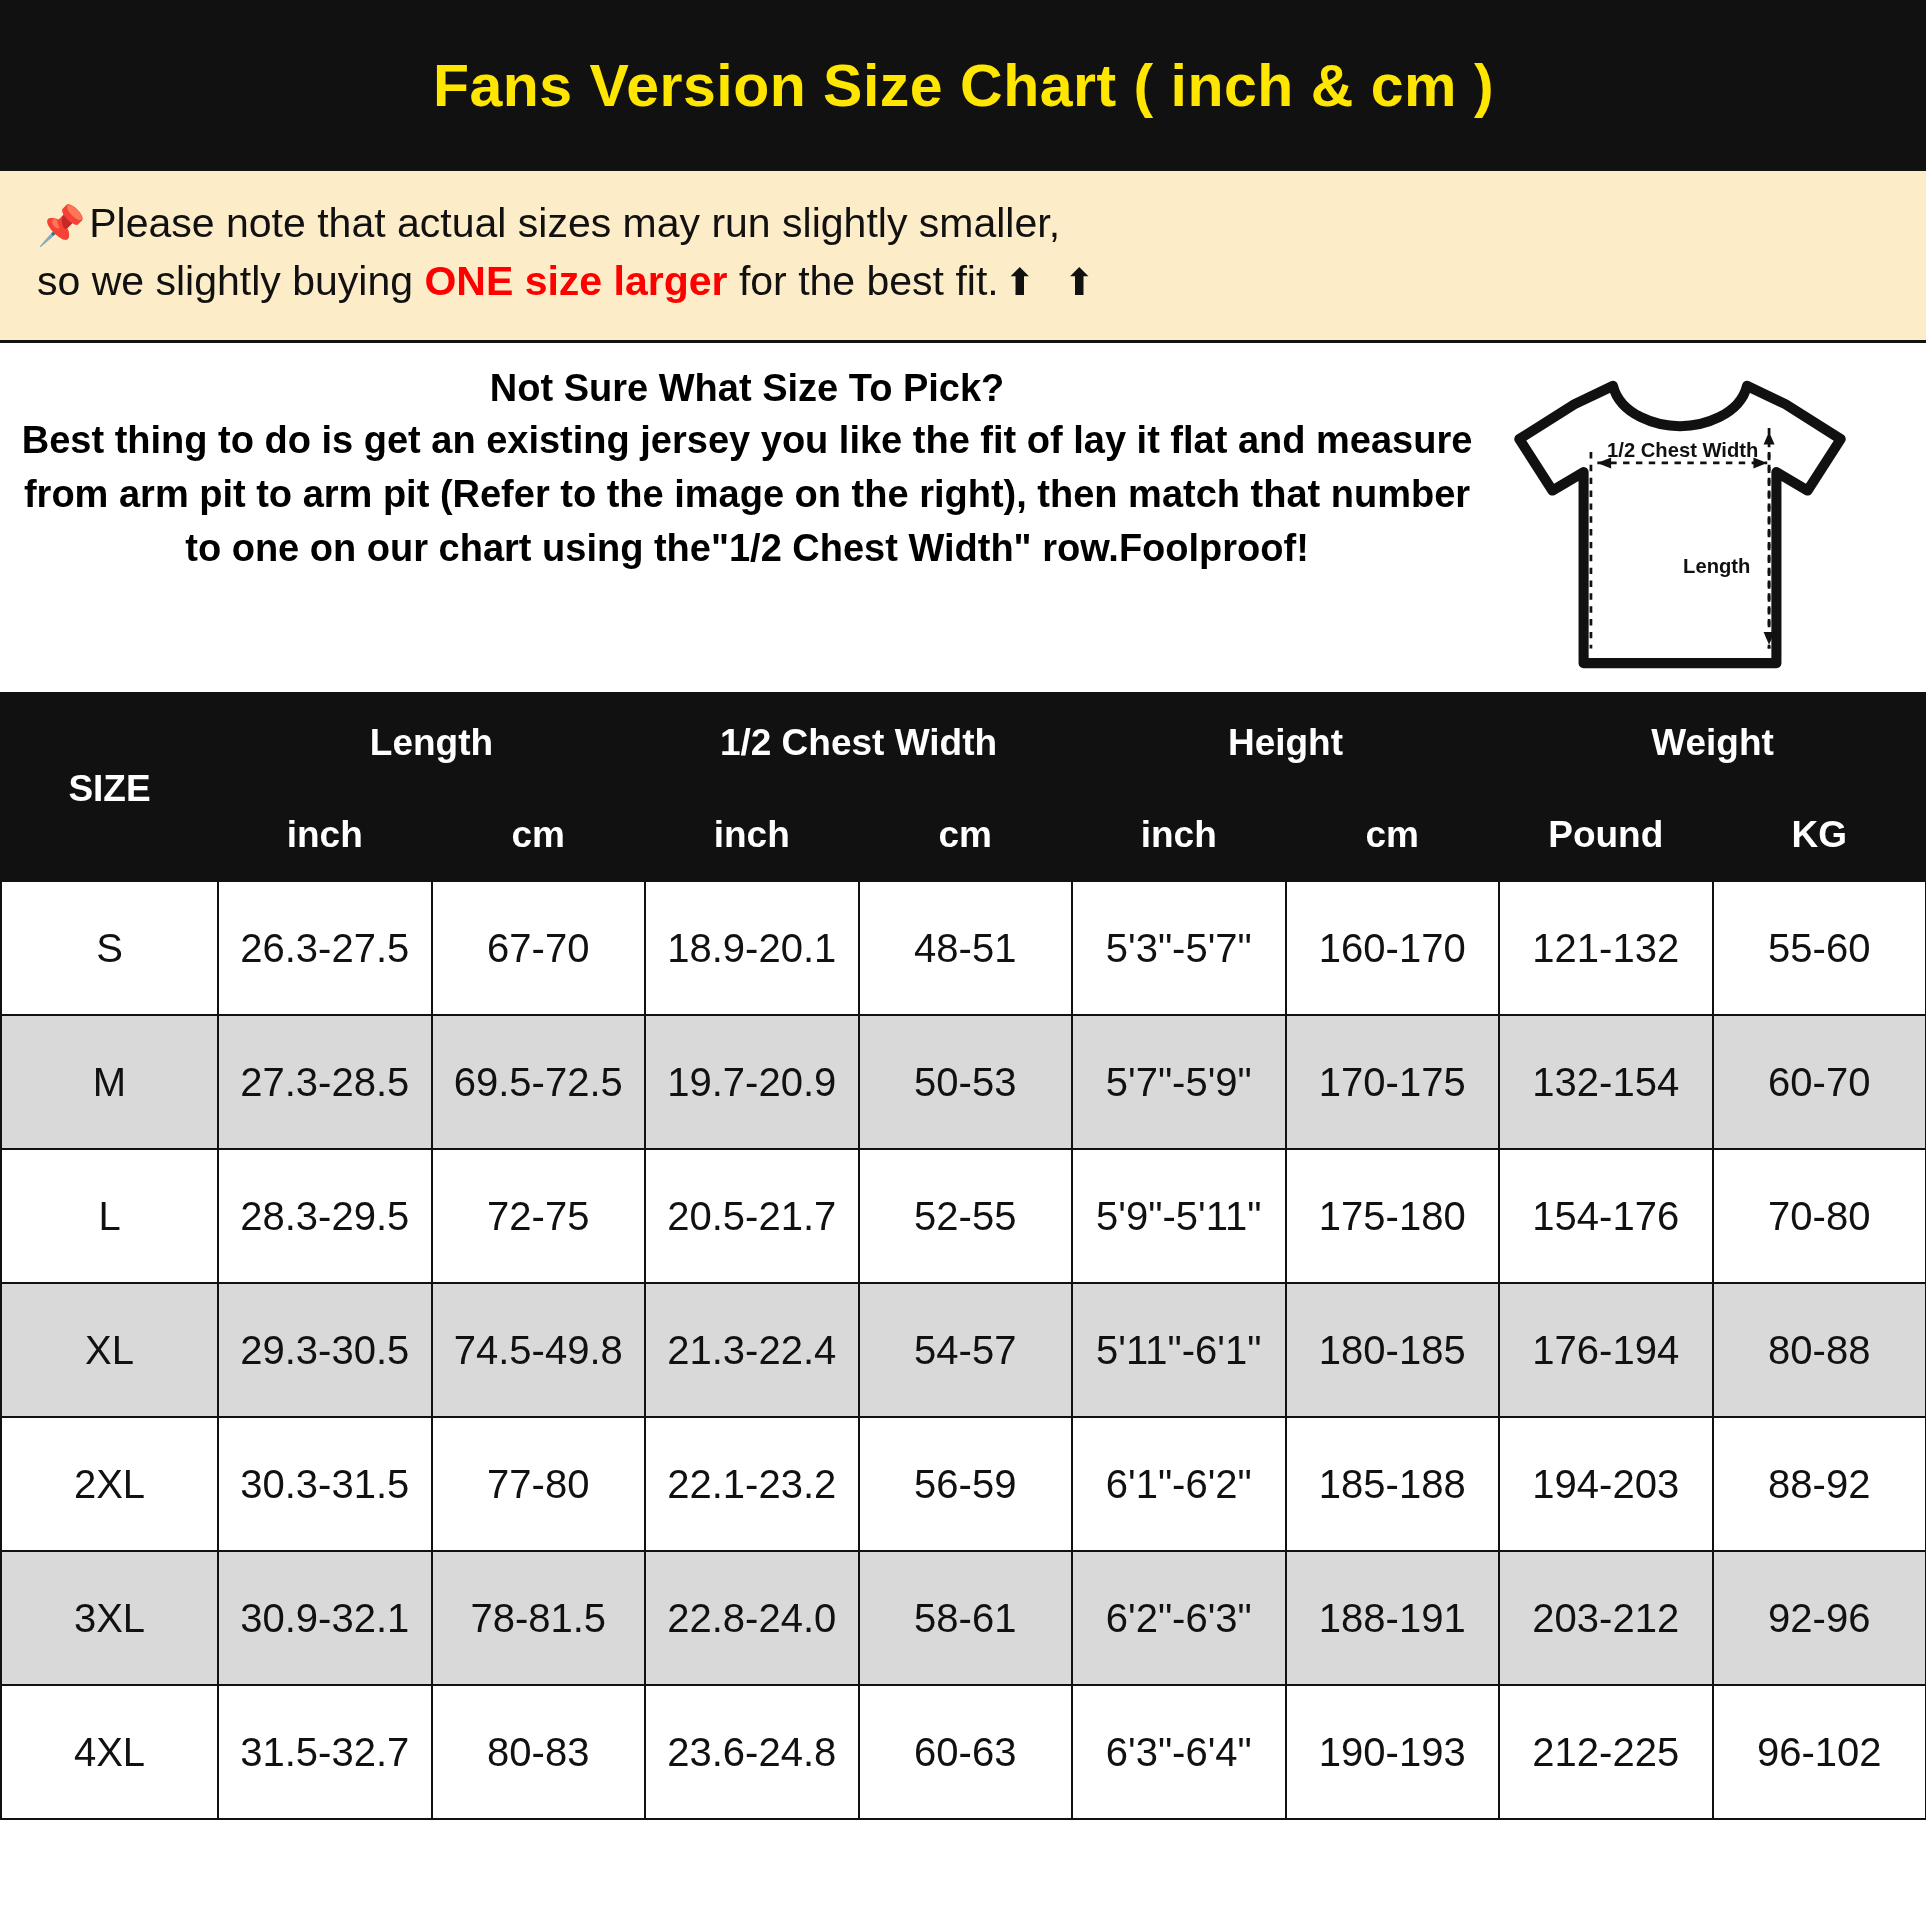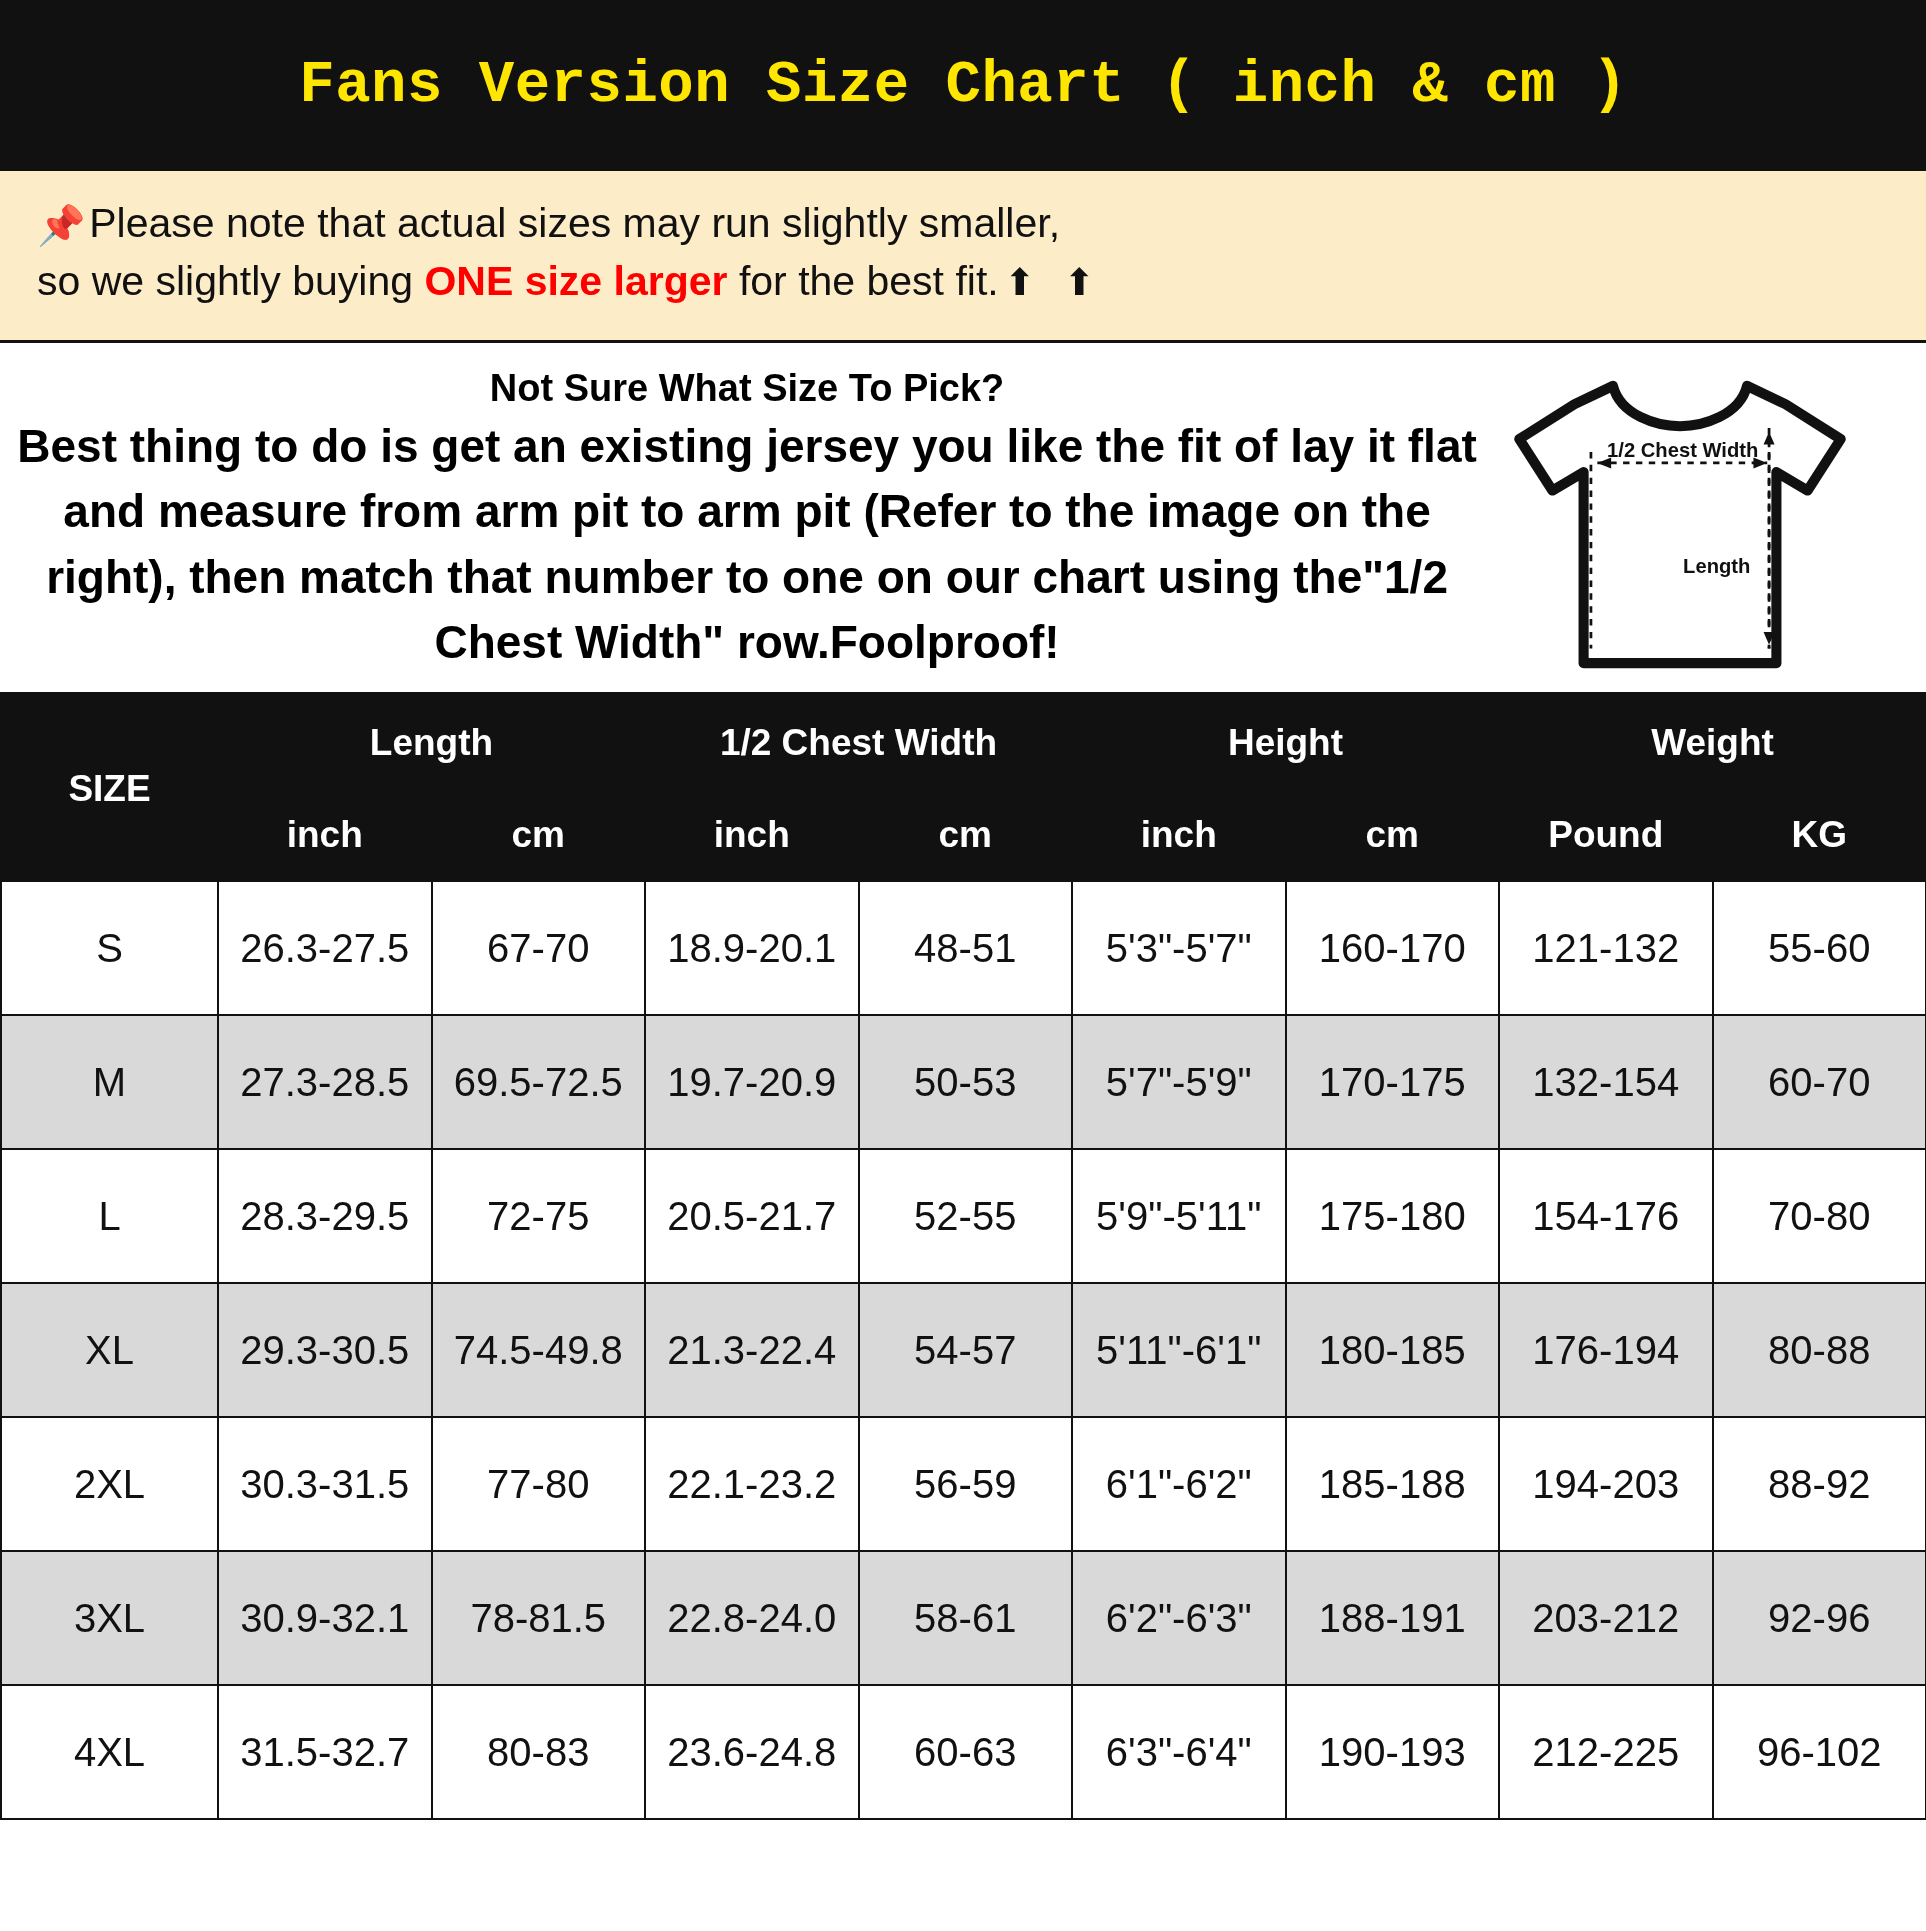--- a/index.html
+++ b/index.html
@@ -26,21 +26,20 @@
     display: flex;
     align-items: center;
     justify-content: center;
   }
   .header-title {
     color: #ffe600;
     font-size: 59px;
     font-weight: bold;
     letter-spacing: 0.5px;
     text-align: left;
-    font-family: Liberation Mono, monospace;
   }
 
   
   .note-band {
     background: #fdecc8;
     padding: 24px 37px 31px 37px;
     border-bottom: 3.7px solid #111111;
   }
   .note-line {
     font-size: 41px;
@@ -74,21 +73,21 @@
     flex: 1 1 auto;
     padding: 0 18.4px 0 16.5px;
     text-align: center;
   }
   .advice-title {
     font-size: 38px;
     font-weight: bold;
     margin-bottom: 3.7px;
   }
   .advice-body {
-    font-size: 46px;
+    font-size: 38px;
     font-weight: bold;
     line-height: 1.42;
   }
   .shirt-box {
     flex: 0 0 367px;
     padding-right: 64px;
     padding-top: 5.5px;
     display: flex;
     justify-content: center;
   }

